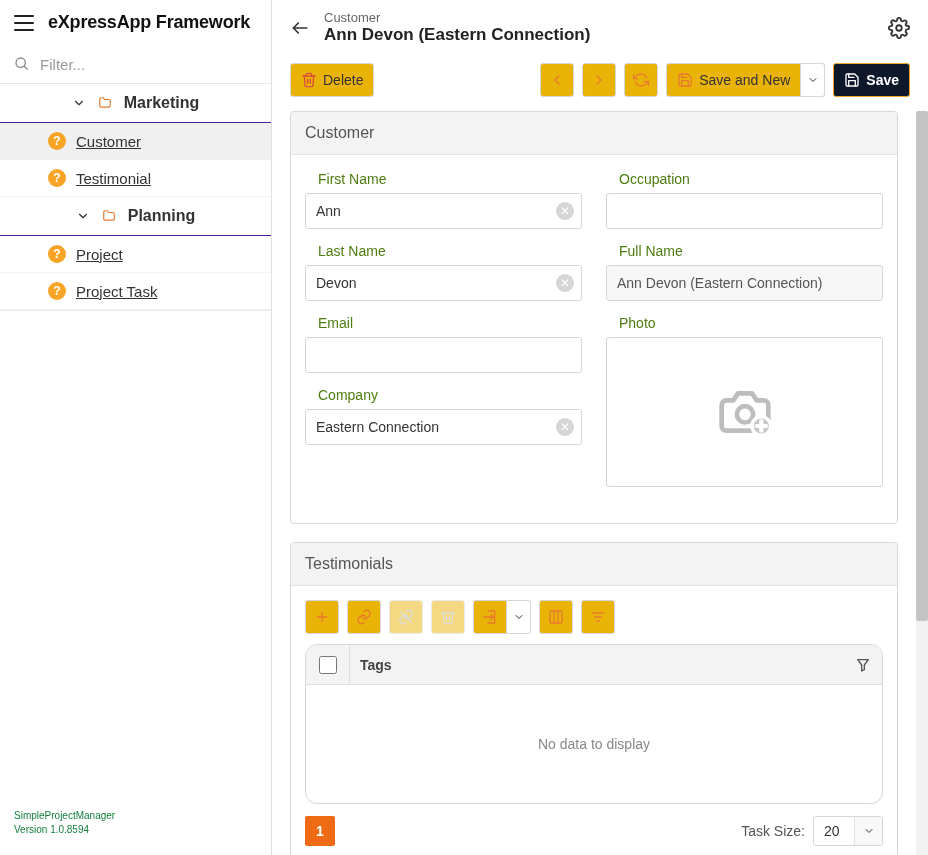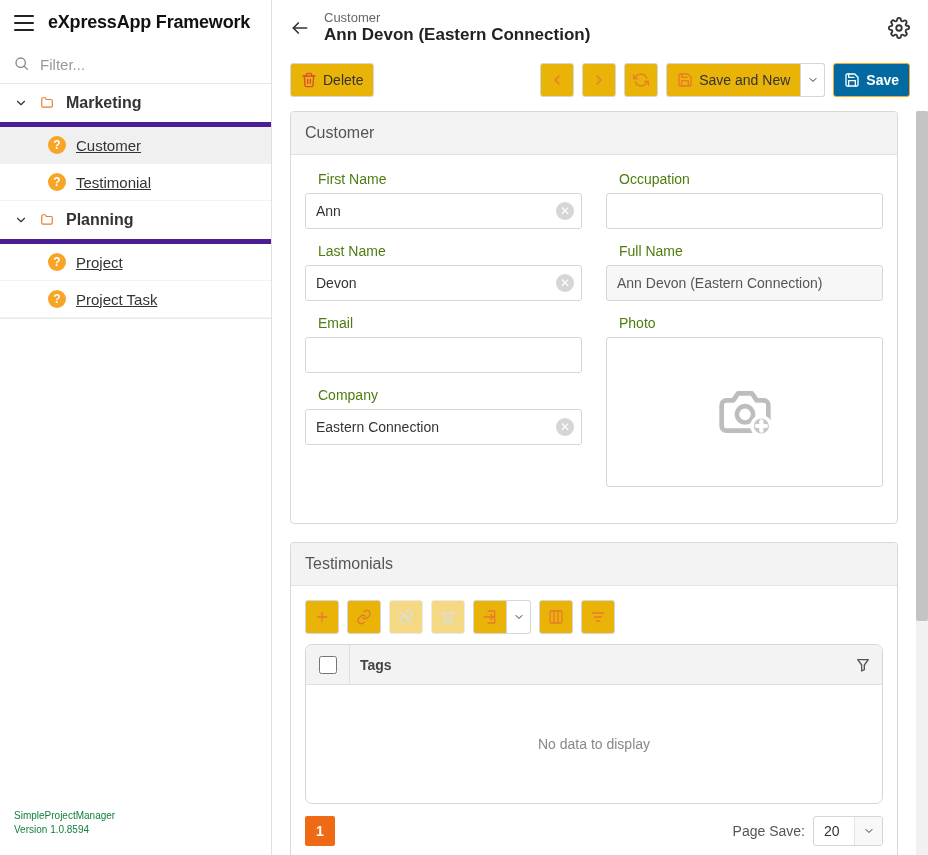--- a/index.html
+++ b/index.html
@@ -12,21 +12,21 @@
 .hamburger { width: 20px; height: 16px; display: flex; flex-direction: column; justify-content: space-between; cursor: pointer; }
 .hamburger span { display: block; height: 2px; background: #222; border-radius: 1px; }
 .brand { font-size: 18px; font-weight: 700; color: #111; letter-spacing: -0.2px; }
 
 .filter-row { display: flex; align-items: center; gap: 10px; padding: 6px 14px 10px; border-bottom: 1px solid #e8e8e8; color: #888; }
 .filter-row svg { width: 18px; height: 18px; }
 .filter-row input { border: none; outline: none; font-size: 15px; width: 100%; color: #333; }
 .filter-row input::placeholder { color: #999; }
 
 .nav { border-bottom: 1px solid #e8e8e8; }
-.nav-group-hdr { display: flex; align-items: center; gap: 10px; padding: 10px 14px; font-weight: 700; font-size: 16px; cursor: pointer; border-bottom: 5px solid #4c1d95; }
+.nav-group-hdr { display: flex; align-items: center; gap: 10px; padding: 10px 14px; font-weight: 700; font-size: 16px; cursor: pointer; border-bottom: 1px solid #4c1d95; justify-content: center; }
 .chev { width: 14px; height: 14px; }
 .folder { width: 18px; height: 14px; }
 .nav-item { display: flex; align-items: center; gap: 10px; padding: 9px 14px 9px 48px; font-size: 15px; border-bottom: 1px solid #f3f3f3; cursor: pointer; }
 .nav-item.active { background: #f0f0f0; }
 .nav-item .dot { width: 18px; height: 18px; border-radius: 50%; background: #f7a427; display: flex; align-items: center; justify-content: center; color: #fff; font-size: 12px; font-weight: 700; }
 .nav-item u { text-decoration: underline; color: #333; }
 
 .sidebar-footer { margin-top: auto; padding: 10px 14px 18px; font-size: 10px; color: #15803d; line-height: 1.4; }
 
 
@@ -38,21 +38,21 @@
 .title-main { font-size: 17px; font-weight: 700; color: #222; }
 .gear { margin-left: auto; width: 22px; height: 22px; cursor: pointer; }
 
 .toolbar { display: flex; align-items: center; gap: 8px; padding: 10px 18px 14px; }
 .btn { height: 34px; border: 1px solid #d6d6d6; background: #eab308; border-radius: 3px; display: inline-flex; align-items: center; padding: 0 10px; font-size: 14px; color: #333; cursor: pointer; gap: 6px; }
 .btn svg { width: 16px; height: 16px; }
 .btn.icon-only { padding: 0; width: 34px; justify-content: center; }
 .btn-split { display: inline-flex; }
 .btn-split .btn { border-radius: 3px 0 0 3px; }
 .btn-split .caret { width: 24px; border: 1px solid #d6d6d6; border-left: none; border-radius: 0 3px 3px 0; display: flex; align-items: center; justify-content: center; background: #fff; cursor: pointer; }
-.btn-save { background: #0369a1; border-color: #f7a427; color: #fff; font-weight: 600; }
+.btn-save { background: #0f172a; border-color: #f7a427; color: #fff; font-weight: 600; }
 .spacer { flex: 1; }
 .orange-fill svg path, .orange-fill svg polyline, .orange-fill svg line { stroke: #e77b2d; }
 
 
 .content-wrap { position: relative; flex: 1; overflow: hidden; }
 .scroll-groove { position: absolute; right: 0; top: 0; bottom: 0; width: 12px; background: #f1f1f1; }
 .scroll-thumb { position: absolute; right: 0; top: 0; width: 12px; height: 510px; background: #c4c4c4; border-radius: 2px; }
 .content { position: absolute; left: 0; right: 12px; top: 0; bottom: 0; padding: 0 18px 14px; overflow: hidden; }
 
 .panel { border: 1px solid #d8d8d8; border-radius: 4px; margin-bottom: 18px; }
@@ -70,21 +70,21 @@
 .photo-box { height: 150px; border: 1px solid #d6d6d6; border-radius: 3px; display: flex; align-items: center; justify-content: center; color: #bdbdbd; cursor: pointer; }
 .photo-box svg { width: 66px; height: 56px; }
 
 
 .inner-toolbar { display: flex; align-items: center; gap: 8px; padding: 14px 14px 10px; flex-wrap: wrap; }
 .search-field { flex: 0 0 228px; position: relative; }
 .search-field input { width: 100%; height: 34px; border: 1px solid #d6d6d6; border-radius: 3px; padding: 0 34px 0 10px; font-size: 14px; color: #333; outline: none; }
 .search-field input::placeholder { color: #999; }
 .search-field .search-ic { position: absolute; right: 8px; top: 50%; transform: translateY(-50%); width: 18px; height: 18px; color: #e77b2d; }
 
-.grid-table { margin: 0 14px; border: 1px solid #d6d6d6; border-radius: 7px; overflow: hidden; }
+.grid-table { margin: 0 14px; border: 1px solid #d6d6d6; border-radius: 12px; overflow: hidden; }
 .grid-head { display: flex; align-items: center; background: #f3f3f3; border-bottom: 1px solid #e0e0e0; height: 40px; }
 .col-check { width: 44px; display: flex; justify-content: center; border-right: 1px solid #e0e0e0; height: 100%; align-items: center; }
 .col-check input { width: 18px; height: 18px; }
 .col-tags { flex: 1; padding-left: 10px; font-weight: 700; color: #444; font-size: 14px; }
 .col-filter { width: 38px; display: flex; justify-content: center; color: #555; }
 .grid-empty { height: 118px; display: flex; align-items: center; justify-content: center; color: #888; font-size: 14px; }
 
 .grid-footer { display: flex; align-items: center; padding: 12px 14px 14px; }
 .page-pill { width: 30px; height: 30px; background: #ef6a14; color: #fff; font-weight: 700; display: flex; align-items: center; justify-content: center; border-radius: 2px; font-size: 14px; }
 .grid-footer .spacer { flex: 1; }
@@ -377,21 +377,21 @@
                     <polygon points="4 4 20 4 14 12 14 19 10 21 10 12 4 4"></polygon>
                   </svg>
               </div>
             </div>
             <div class="grid-empty">No data to display</div>
           </div>
 
           <div class="grid-footer">
             <div class="page-pill">1</div>
             <div class="spacer"></div>
-            <span class="page-size-lbl">Page Save:</span>
+            <span class="page-size-lbl">Task Size:</span>
             <div class="select-box">
               <span class="val">20</span>
               <span class="drop">
                 <svg viewBox="0 0 24 24" width="12" height="12">
                     <polyline points="6 9 12 15 18 9"></polyline>
                   </svg>
               </span>
             </div>
           </div>
         </section>

